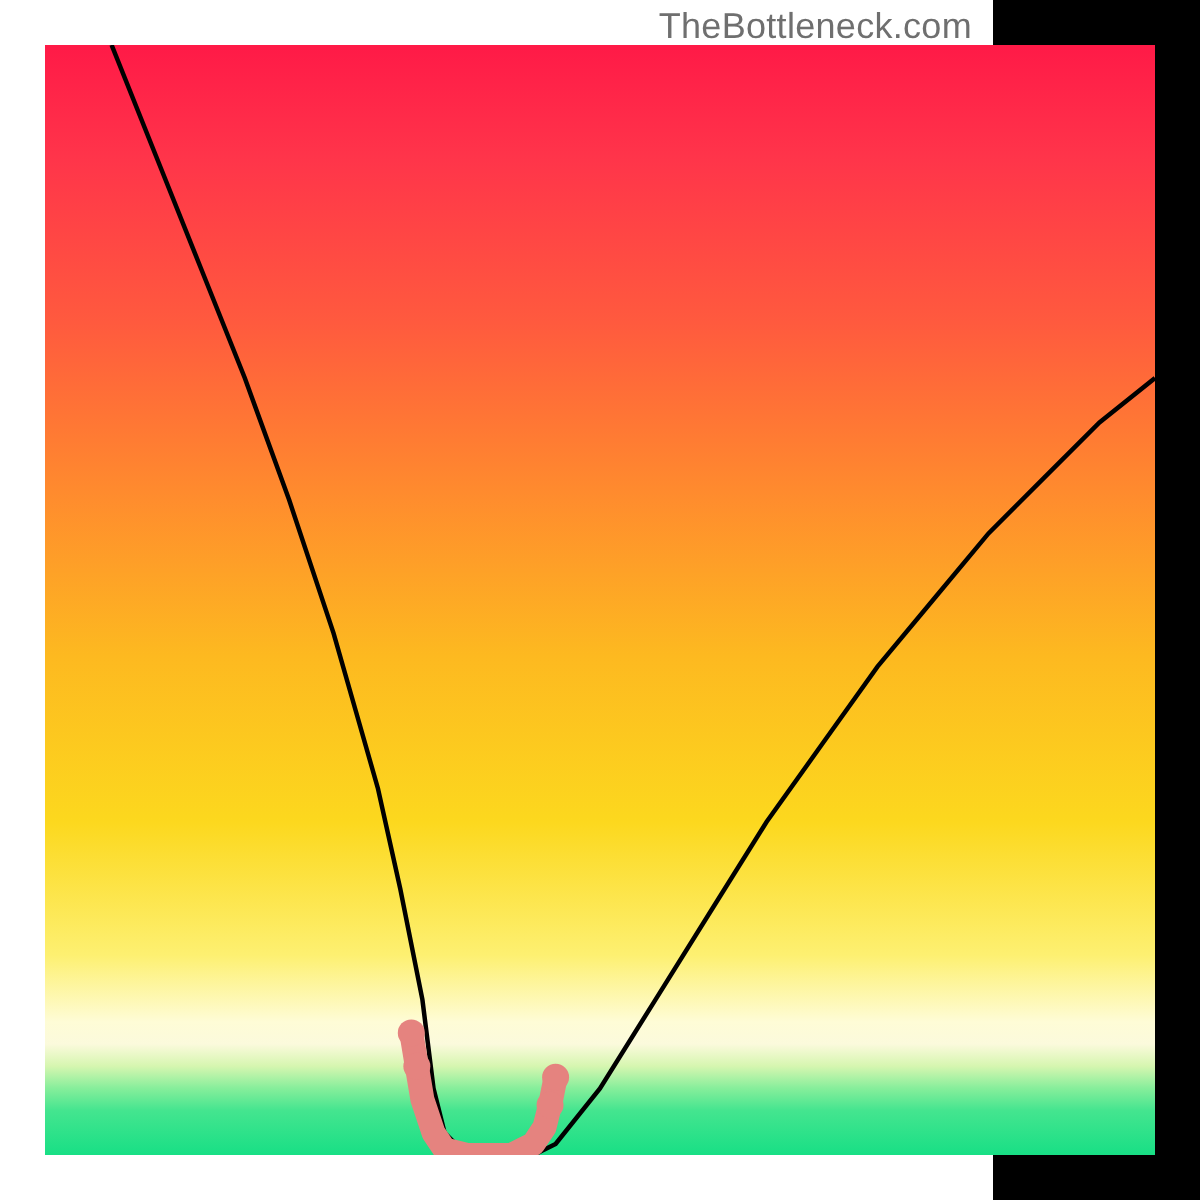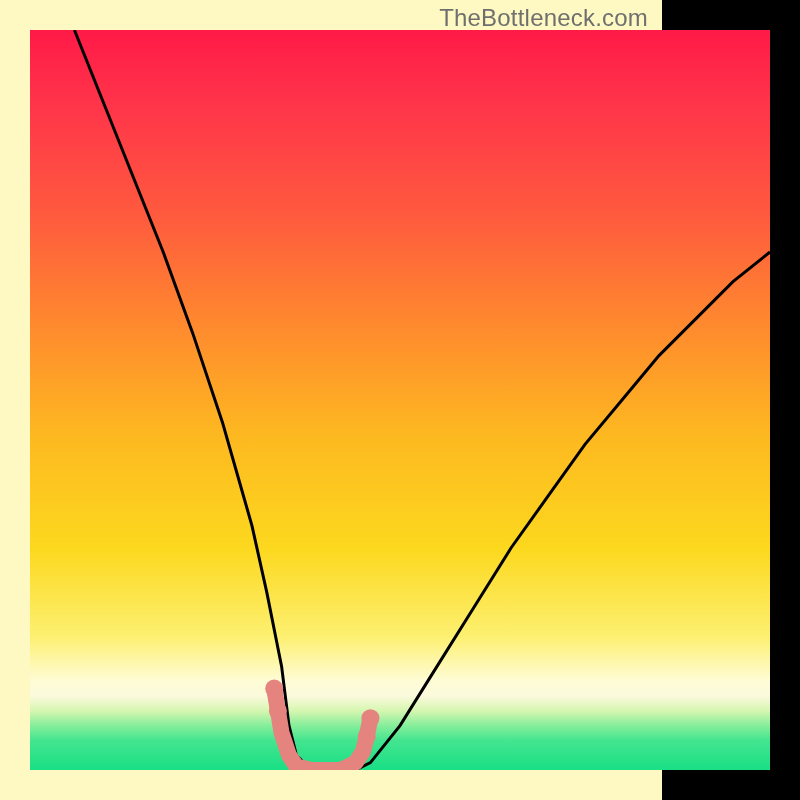--- a/index.html
+++ b/index.html
@@ -10,21 +10,21 @@
     background: #000;
     overflow: hidden;
     font-family: Arial, Helvetica, sans-serif;
   }
   .frame {
     position: absolute;
     top: 0;
     left: 0;
     width: 662px;
     height: 800px;
-    background: #fef9c3;
+    background: #ffffff;
   }
   .plot-area {
     position: absolute;
     top: 30px;
     left: 30px;
     width: 740px;
     height: 740px;
     
     background: linear-gradient(
       to bottom,

